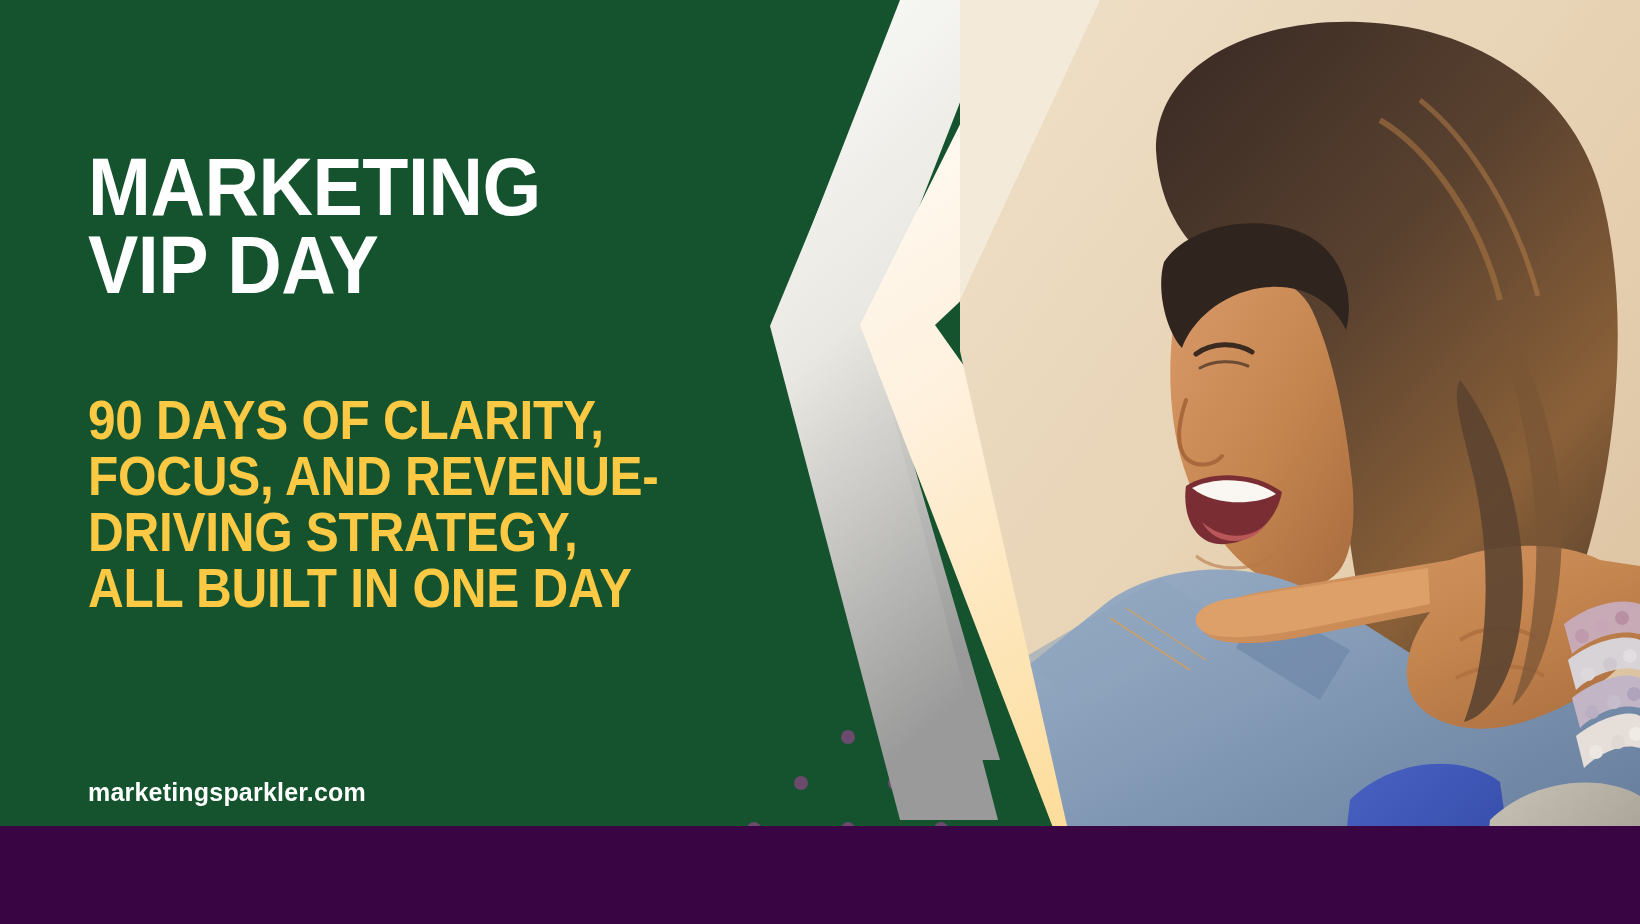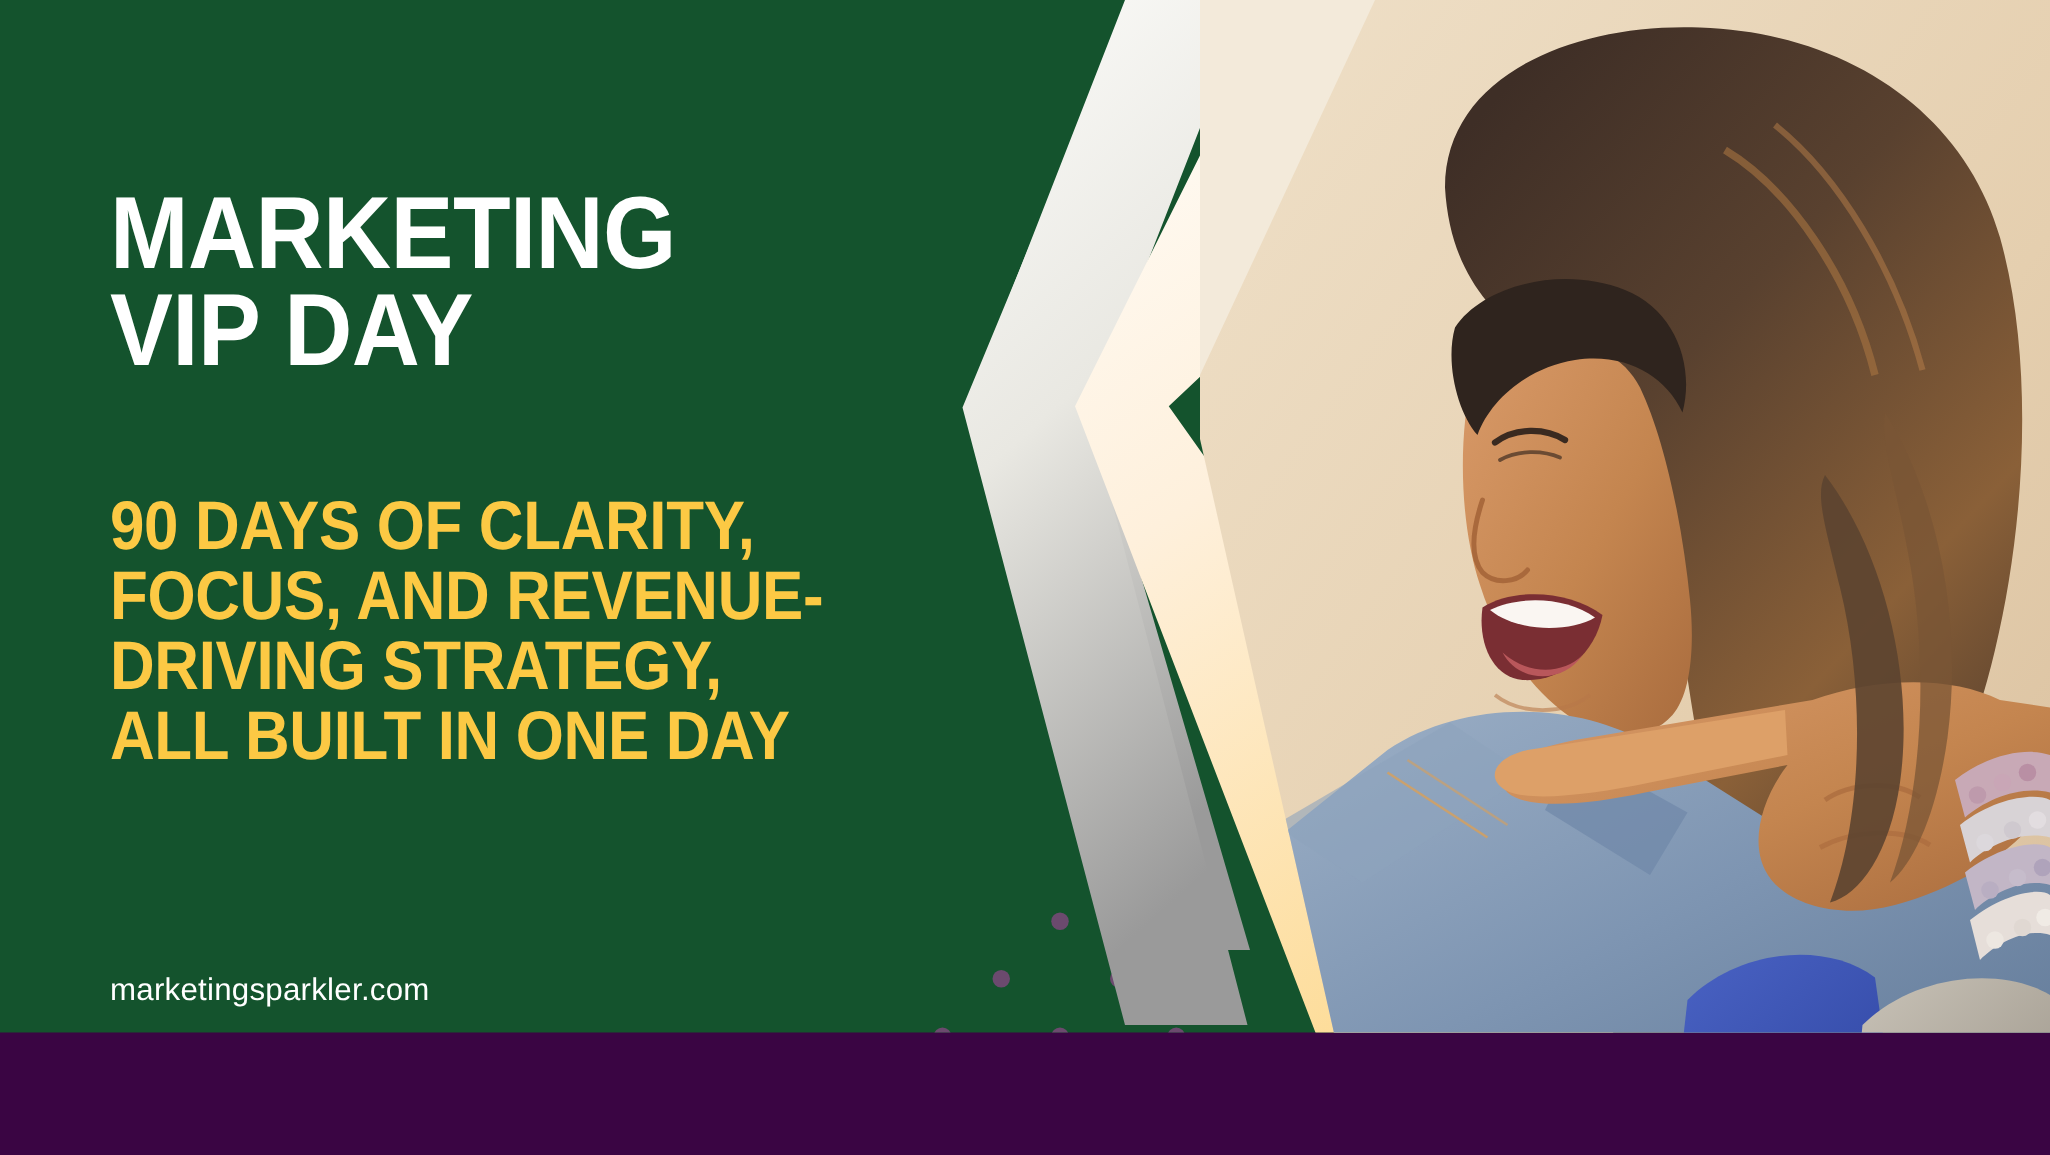--- a/index.html
+++ b/index.html
@@ -56,21 +56,21 @@
     font-weight:700;
     letter-spacing:-0.3px;
     transform:scaleX(0.90);
     transform-origin:left top;
     white-space:pre-line;
   }
   .weburl{
     position:absolute; left:88px; top:778px;
     color:#FFFFFF;
     font-size:25px;
-    font-weight:400;
+    font-weight:700;
     letter-spacing:0.2px;
   }
 </style>
 </head>
 <body>
 
 <div class="banner">
 
   <svg class="dots" viewBox="0 0 1640 924">
     <g fill="#6B4A6E">

